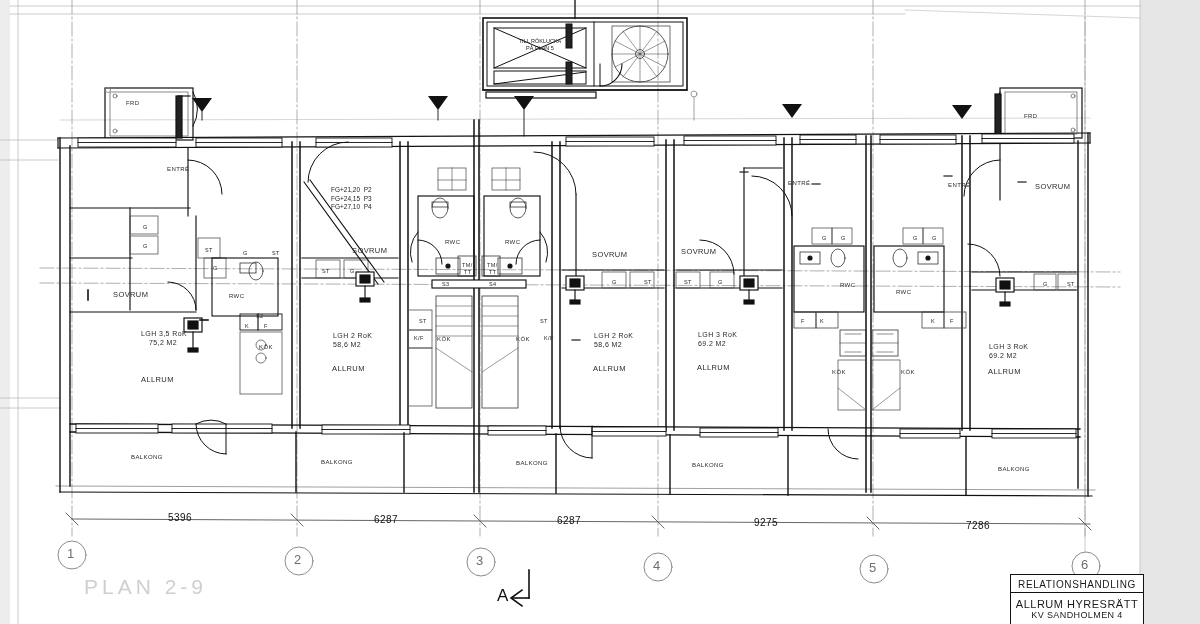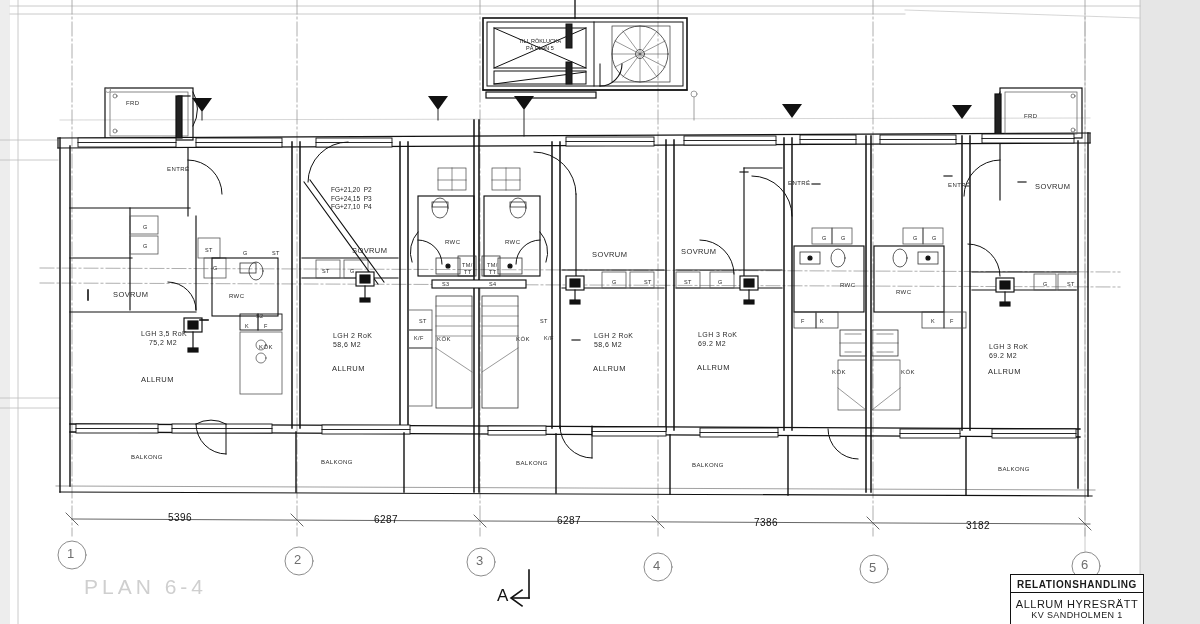--- a/index.html
+++ b/index.html
@@ -14,21 +14,21 @@
   .room{font-size:7.5px;}
   .tiny{font-size:6px;}
   .tiny2{font-size:5.5px;}
   .areaTxt{font-size:7px;line-height:9px;}
   .dimTxt{font-size:10px;color:#111;}
   .bubTxt{position:absolute;font-size:13px;color:#6e6e6e;}
   .planTitle{position:absolute;font-size:21px;color:#cfcfcf;letter-spacing:4px;}
   .secA{position:absolute;font-size:17px;color:#111;}
   .tb{position:absolute;border:1.4px solid #111;background:#fff;
       display:flex;align-items:center;justify-content:center;text-align:center;}
-  .tbTop{font-size:10px;letter-spacing:.6px;font-weight:bold;}
+  .tbTop{font-size:10px;letter-spacing:.6px;}
   .tbl1{font-size:11px;letter-spacing:.5px;}
   .tbl2{font-size:9px;letter-spacing:.4px;}
   .smokeBox{position:absolute;text-align:center;font-size:5.5px;line-height:7px;color:#222;}
   .fgblk{position:absolute;font-size:6.5px;line-height:8.5px;color:#222;white-space:pre;}
 </style>
 </head>
 <body>
 
 <div id="sheet">
 
@@ -519,37 +519,37 @@
     <div>69.2  M2</div>
   </div>
   <div class="lbl areaTxt" style="left:989px;top:342px;">
     <div>LGH 3 RoK</div>
     <div>69.2  M2</div>
   </div>
 
   <div class="lbl dimTxt" style="left:168px;top:512px;">5396</div>
   <div class="lbl dimTxt" style="left:374px;top:514px;">6287</div>
   <div class="lbl dimTxt" style="left:557px;top:515px;">6287</div>
-  <div class="lbl dimTxt" style="left:754px;top:517px;">7386</div>
-  <div class="lbl dimTxt" style="left:966px;top:520px;">3182</div>
+  <div class="lbl dimTxt" style="left:754px;top:517px;">9275</div>
+  <div class="lbl dimTxt" style="left:966px;top:520px;">7286</div>
 
   <div class="bubTxt" style="left:67px;top:546px;">1</div>
   <div class="bubTxt" style="left:294px;top:552px;">2</div>
   <div class="bubTxt" style="left:476px;top:553px;">3</div>
   <div class="bubTxt" style="left:653px;top:558px;">4</div>
   <div class="bubTxt" style="left:869px;top:560px;">5</div>
   <div class="bubTxt" style="left:1081px;top:557px;">6</div>
 
-  <div class="planTitle" style="left:84px;top:575px;">PLAN  6-4</div>
+  <div class="planTitle" style="left:84px;top:575px;">PLAN  2-9</div>
   <div class="secA" style="left:497px;top:586px;">A</div>
 
   <div class="tb tbTop" style="left:1010px;top:574px;width:132px;height:18px;">RELATIONSHANDLING</div>
   <div class="tb" style="left:1010px;top:592px;width:132px;height:32px;flex-direction:column;">
     <div class="tbl1">ALLRUM HYRESRÄTT</div>
-    <div class="tbl2">KV SANDHOLMEN 1</div>
+    <div class="tbl2">KV SANDHOLMEN 4</div>
   </div>
 
   <div id="placed">
       <div class="lbl tiny" style="left: 126px; top: 100px;">FRD</div>
       <div class="lbl tiny" style="left: 1024px; top: 113px;">FRD</div>
       <div class="lbl tiny" style="left: 167px; top: 166px;">ENTRÉ</div>
       <div class="lbl tiny" style="left: 788px; top: 180px;">ENTRÉ</div>
       <div class="lbl tiny" style="left: 948px; top: 182px;">ENTRÉ</div>
       <div class="lbl room" style="left: 113px; top: 290px;">SOVRUM</div>
       <div class="lbl room" style="left: 352px; top: 246px;">SOVRUM</div>

